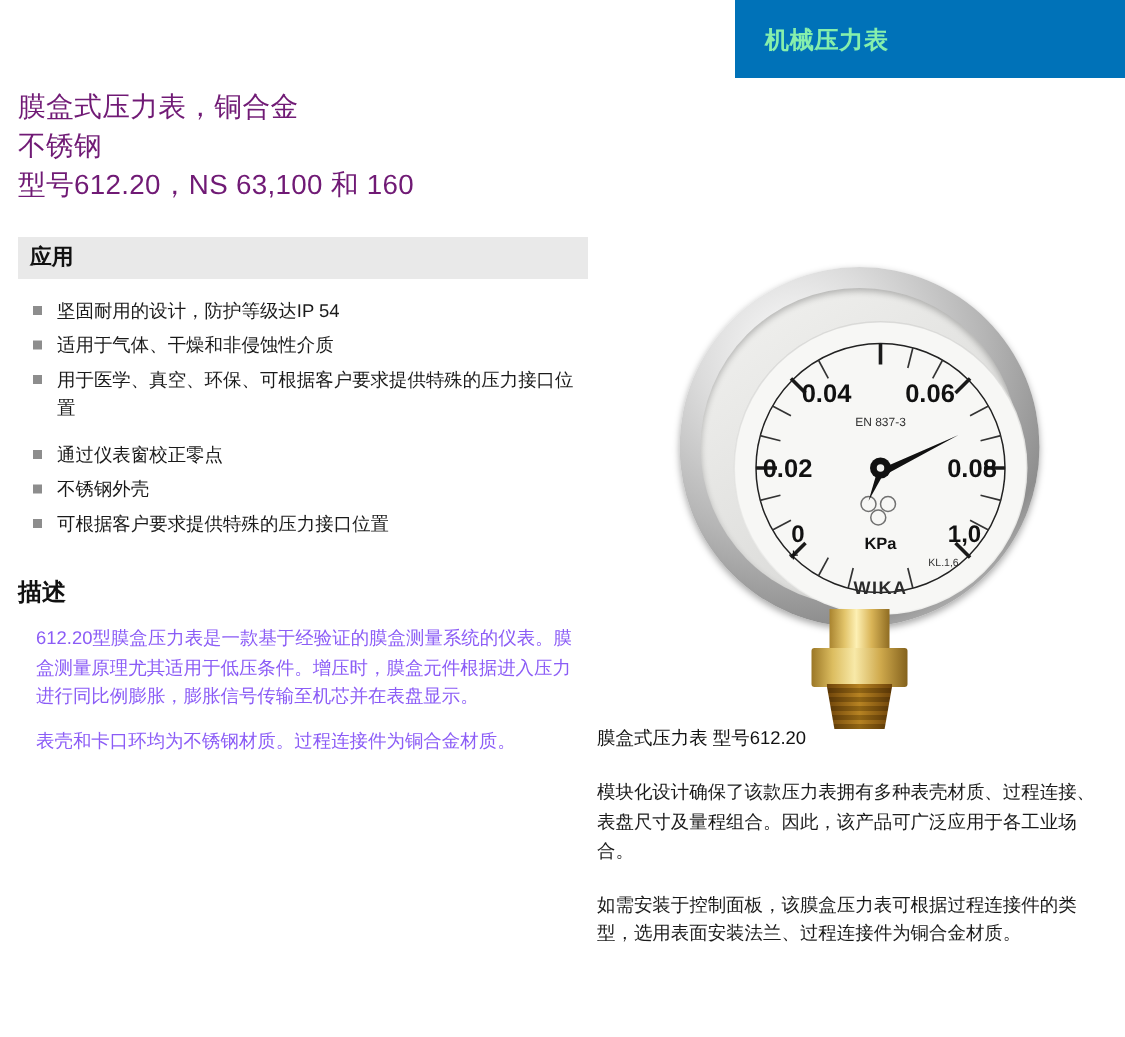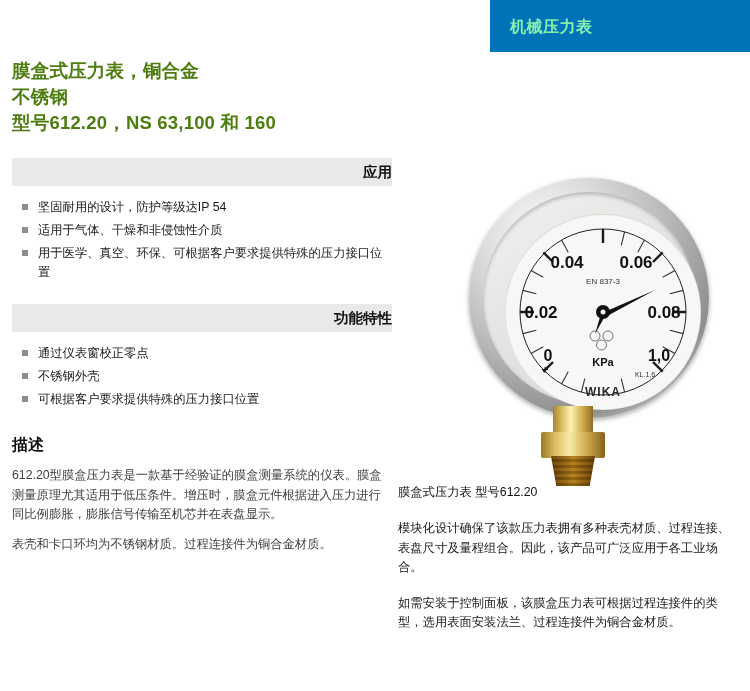--- a/index.html
+++ b/index.html
@@ -42,36 +42,35 @@
     left: 12px;
     top: 58px;
     width: 380px;
   }
 
   .title-block {
     margin: 0 0 0 0;
   }
   .title-line {
     font-size: 18.5px;
-    font-weight: bold;
+    font-weight: normal;
     line-height: 26px;
-    color: #4d7c0f;
+    color: #701a75;
     letter-spacing: 0.2px;
   }
 
   .section-head {
     background: #e9e9e9;
     height: 28px;
     line-height: 28px;
     font-size: 14.5px;
     font-weight: bold;
     padding-left: 8px;
     color: #111;
     margin-top: 22px;
-    text-align: right;
   }
 
   ul.bullets {
     list-style: none;
     margin: 12px 0 0 0;
     padding: 0 0 0 8px;
   }
   ul.bullets li {
     position: relative;
     padding-left: 18px;
@@ -93,21 +92,22 @@
   .desc-head {
     font-size: 16px;
     font-weight: bold;
     margin-top: 26px;
     color: #111;
   }
   .desc-para {
     font-size: 12.3px;
     line-height: 19.5px;
     margin-top: 10px;
-    color: #404040;
+    color: #8b5cf6;
+    margin-left: 12px;
   }
 
   
   .right-col {
     position: absolute;
     left: 398px;
     top: 58px;
     width: 340px;
   }
 
@@ -121,21 +121,21 @@
   .gauge-wrap {
     position: absolute;
     left: 55px;
     top: 120px;
     width: 240px;
     height: 300px;
   }
 
   .bezel {
     position: absolute;
-    left: 16px;
+    left: 0;
     top: 0;
     width: 240px;
     height: 240px;
     border-radius: 50%;
     background:
       radial-gradient(circle at 32% 24%, #fdfdfd 0%, #dcdcdc 26%, #b5b5b5 52%, #8e8e8e 74%, #cfcfcf 88%, #9a9a9a 100%);
     box-shadow: 0 2px 5px rgba(0,0,0,0.35);
     text-align: center;
   }
   .bezel-inner {
@@ -223,21 +223,20 @@
     <div class="title-line">型号612.20，NS 63,100 和 160</div>
   </div>
 
   <div class="section-head">应用</div>
   <ul class="bullets">
     <li>坚固耐用的设计，防护等级达IP 54</li>
     <li>适用于气体、干燥和非侵蚀性介质</li>
     <li>用于医学、真空、环保、可根据客户要求提供特殊的压力接口位置</li>
   </ul>
 
-  <div class="section-head">功能特性</div>
   <ul class="bullets">
     <li>通过仪表窗校正零点</li>
     <li>不锈钢外壳</li>
     <li>可根据客户要求提供特殊的压力接口位置</li>
   </ul>
 
   <div class="desc-head">描述</div>
   <div class="desc-para">612.20型膜盒压力表是一款基于经验证的膜盒测量系统的仪表。膜盒测量原理尤其适用于低压条件。增压时，膜盒元件根据进入压力进行同比例膨胀，膨胀信号传输至机芯并在表盘显示。</div>
   <div class="desc-para">表壳和卡口环均为不锈钢材质。过程连接件为铜合金材质。</div>
 

